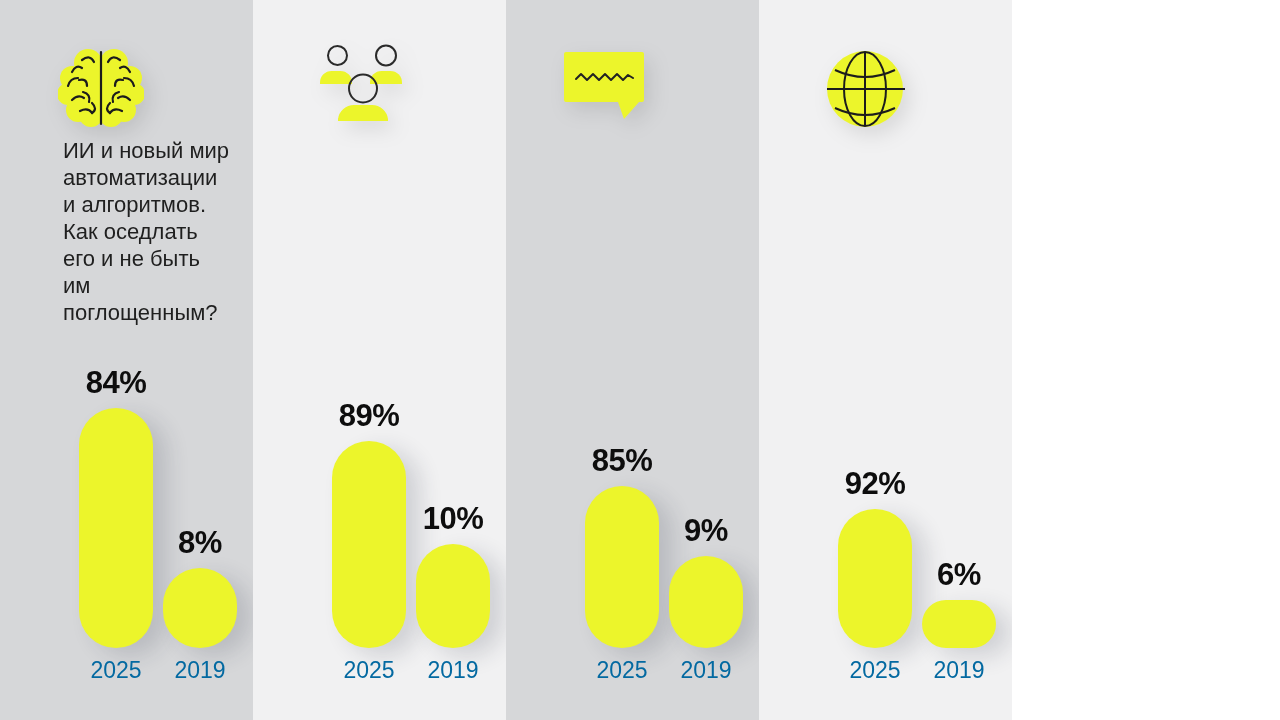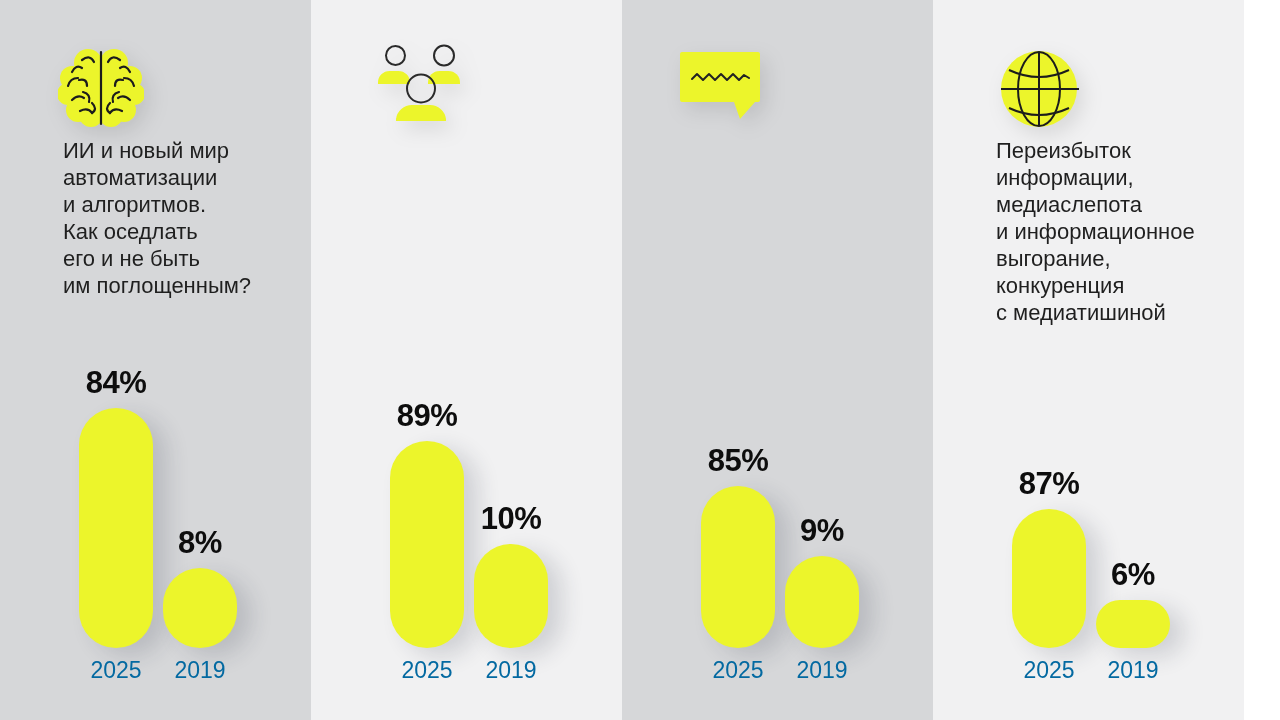--- a/index.html
+++ b/index.html
@@ -1,18 +1,18 @@
 <!DOCTYPE html>
 <html><head>
 <meta charset="utf-8">
 <style>
   * { margin:0; padding:0; box-sizing:border-box; }
   html,body { width:1280px; height:720px; }
   body { font-family:"Liberation Sans", sans-serif; color:#1f1f1f; }
-  .stage { width:1244px; height:720px; display:flex; overflow:hidden; }
+  .stage { width:1012px; height:720px; display:flex; overflow:hidden; }
   .col { position:relative; width:320px; height:720px; }
   .tone-dark  { background:#d6d7d9; }
   .tone-light { background:#f1f1f2; }
 
   .icon { position:absolute; filter:drop-shadow(6px 8px 10px rgba(0,0,0,0.10)); }
   .icon-brain  { left:58px; top:48px; }
   .icon-people { left:66px; top:44px; }
   .icon-bubble { left:58px; top:52px; }
   .icon-globe  { left:68px; top:50px; }
 
@@ -147,30 +147,23 @@
     <svg class="icon icon-globe" width="80" height="80" viewBox="0 0 80 80">
       <circle cx="38" cy="39" r="38" fill="#ecf52b"></circle>
       <g stroke="#1c1c1c" stroke-width="2" fill="none">
         <path d="M38,2 V76"></path>
         <path d="M0,39 H78"></path>
         <ellipse cx="38" cy="39" rx="21" ry="37"></ellipse>
         <path d="M8,20 Q38,34 68,20"></path>
         <path d="M8,58 Q38,72 68,58"></path>
       </g>
     </svg>
-    <div class="desc">Переизбыток
-информации,
-медиаслепота
-и информационное
-выгорание,
-конкуренция
-с медиатишиной</div>
     <div class="chart">
       <div class="bar-group">
-        <div class="pct">87%</div>
+        <div class="pct">92%</div>
         <div class="bar" style="height: 139px;"></div>
         <div class="year">2025</div>
       </div>
       <div class="bar-group">
         <div class="pct">6%</div>
         <div class="bar" style="height: 48px;"></div>
         <div class="year">2019</div>
       </div>
     </div>
   </div>

